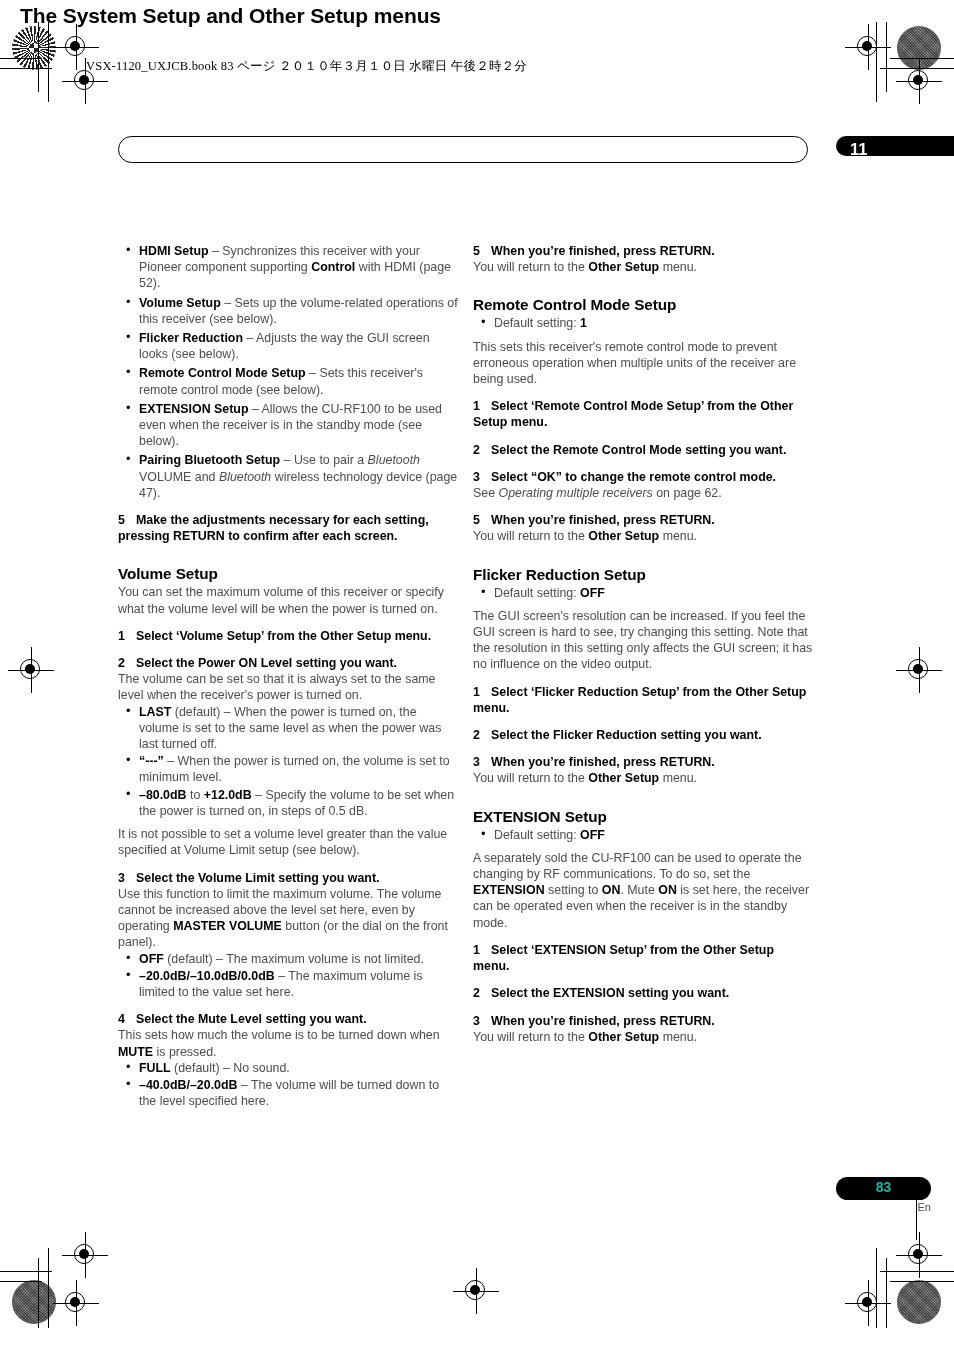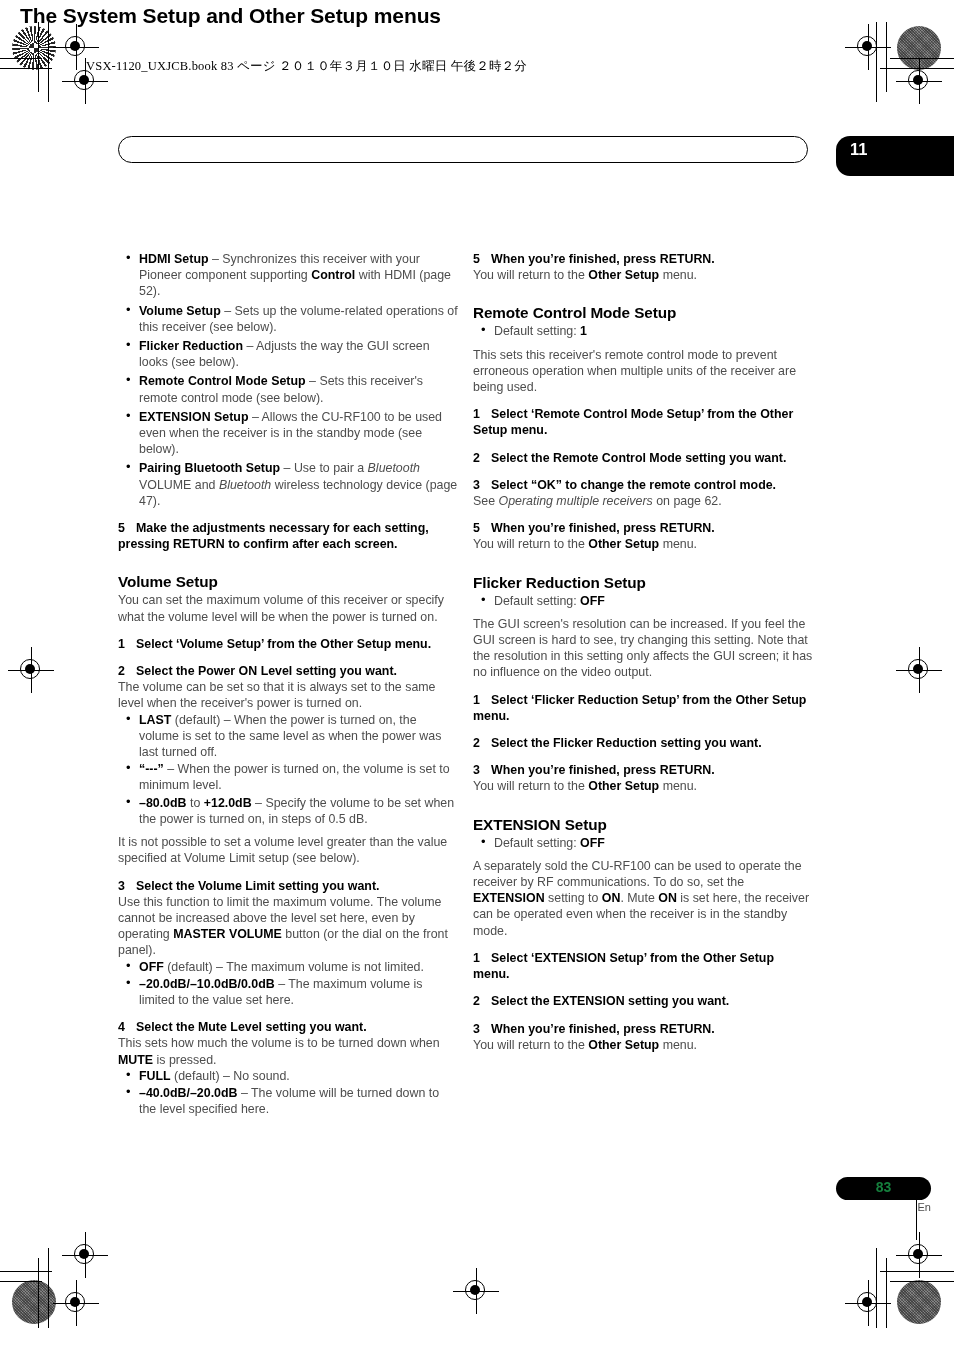--- a/index.html
+++ b/index.html
@@ -104,42 +104,41 @@
     font-size: 21px;
     font-weight: bold;
     letter-spacing: -0.1px;
     white-space: nowrap;
   }
   .chapter-badge {
     position: absolute;
     left: 836px;
     top: 136px;
     width: 118px;
-    height: 40px;
+    height: 20px;
     background: #000;
     border-radius: 14px 0 0 14px;
   }
   .chapter-badge span {
     position: absolute;
     left: 14px;
     top: 4px;
     color: #fff;
     font-size: 16.5px;
     font-weight: bold;
   }
 
   
   .col {
     position: absolute;
     top: 243px;
     width: 340px;
     font-size: 12.4px;
     line-height: 16.2px;
     color: #4d4d4d;
-    margin-top: 8px;
   }
   .col-left  { left: 118px; }
   .col-right { left: 473px; }
 
   p { margin: 0; }
 
   b, .b { color: #000; font-weight: bold; }
   i, .i { font-style: italic; }
 
   ul.bullets {
@@ -199,21 +198,21 @@
     width: 95px;
     height: 23px;
     background: #000;
     border-radius: 12px;
   }
   .page-badge span {
     position: absolute;
     width: 100%;
     text-align: center;
     top: 2px;
-    color: #15803d;
+    color: #14b8a6;
     font-size: 14px;
     font-weight: bold;
   }
   .page-lang {
     position: absolute;
     left: 836px;
     top: 1201px;
     width: 95px;
     text-align: right;
     font-size: 11px;
@@ -411,21 +410,21 @@
 
   <p class="step"><span class="num">1</span><span>Select ‘Flicker Reduction Setup’ from the Other Setup menu.</span></p>
   <p class="step"><span class="num">2</span><span>Select the Flicker Reduction setting you want.</span></p>
   <p class="step"><span class="num">3</span><span>When you’re finished, press RETURN.</span></p>
   <p class="step-body"><span>You will return to the </span><b>Other Setup</b><span> menu.</span></p>
 
   <h2 class="sec">EXTENSION Setup</h2>
   <ul class="bullets tight">
     <li><span>Default setting: </span><b>OFF</b></li>
   </ul>
-  <p class="gap-sm"><span>A separately sold the CU-RF100 can be used to operate the receiver by RF communications. To do so, set the </span><b>EXTENSION</b><span> setting to </span><b>ON</b><span>. Mute </span><b>ON</b><span> is set here, the receiver can be operated even when the receiver is in the standby mode.</span></p>
+  <p class="gap-sm"><span>A separately sold the CU-RF100 can be used to operate the changing by RF communications. To do so, set the </span><b>EXTENSION</b><span> setting to </span><b>ON</b><span>. Mute </span><b>ON</b><span> is set here, the receiver can be operated even when the receiver is in the standby mode.</span></p>
 
   <p class="step"><span class="num">1</span><span>Select ‘EXTENSION Setup’ from the Other Setup menu.</span></p>
   <p class="step"><span class="num">2</span><span>Select the EXTENSION setting you want.</span></p>
   <p class="step"><span class="num">3</span><span>When you’re finished, press RETURN.</span></p>
   <p class="step-body"><span>You will return to the </span><b>Other Setup</b><span> menu.</span></p>
 
 </div>
 
 <div class="page-badge">
   <span>83</span>

